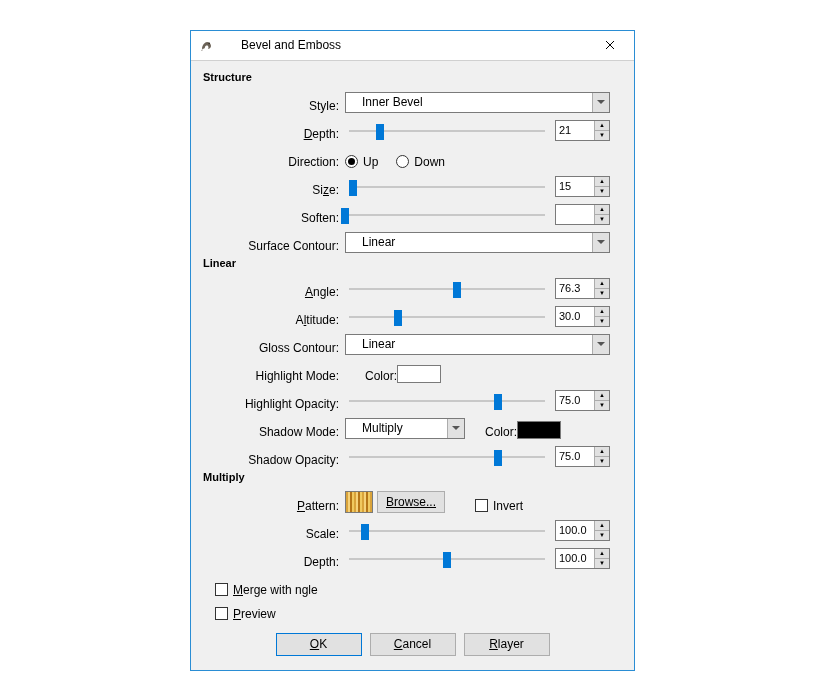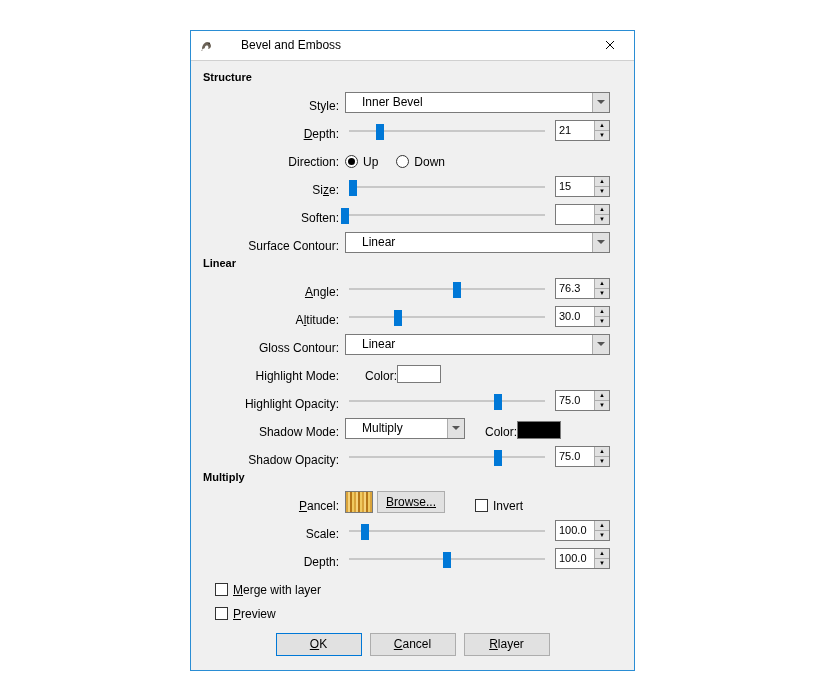--- a/index.html
+++ b/index.html
@@ -403,21 +403,21 @@
             <div class="spin-btn">▲</div>
             <div class="spin-btn">▼</div>
           </div>
       </div>
     </div>
 
     <div class="section-head">Multiply</div>
 
 
     <div class="row">
-      <div class="lbl"><span></span><span class="ul">P</span><span>ancel:</span></div>
+      <div class="lbl"><span></span><span class="ul">P</span><span>attern:</span></div>
       <div class="pattern-swatch"></div>
       <div class="browse-btn">
           <span>Browse...</span>
         </div>
       <div style="width:30px"></div>
       <label class="check">
         <span class="check-ind"></span>
         <span>Invert</span>
       </label>
     </div>
@@ -449,21 +449,21 @@
             <div class="spin-btn">▲</div>
             <div class="spin-btn">▼</div>
           </div>
       </div>
     </div>
 
     <div class="footer-checks">
       <div class="row">
         <label class="check">
           <span class="check-ind"></span>
-          <span><span class="mnemonic">M</span><span>erge with layer</span></span>
+          <span><span class="mnemonic">M</span><span>erge with ngle</span></span>
         </label>
       </div>
       <div class="row">
         <label class="check">
           <span class="check-ind"></span>
           <span><span class="mnemonic">P</span><span>review</span></span>
         </label>
       </div>
     </div>
 

